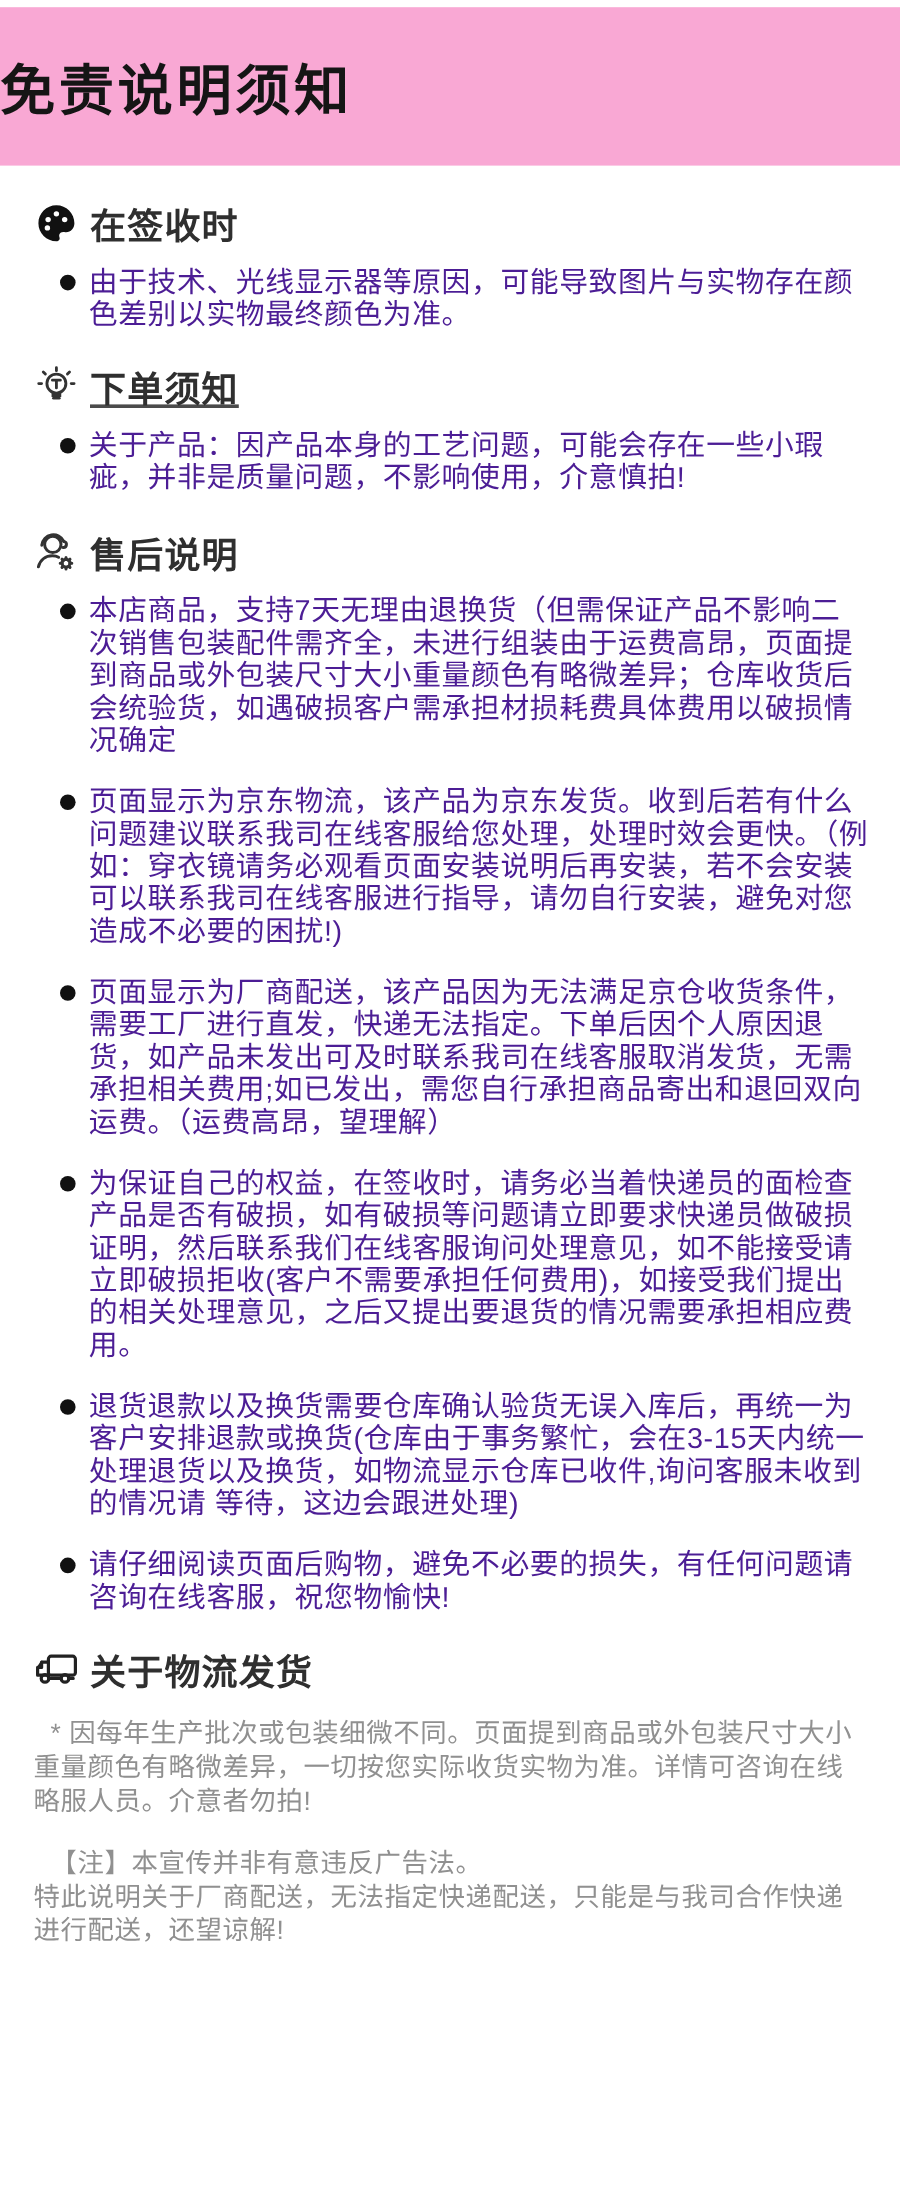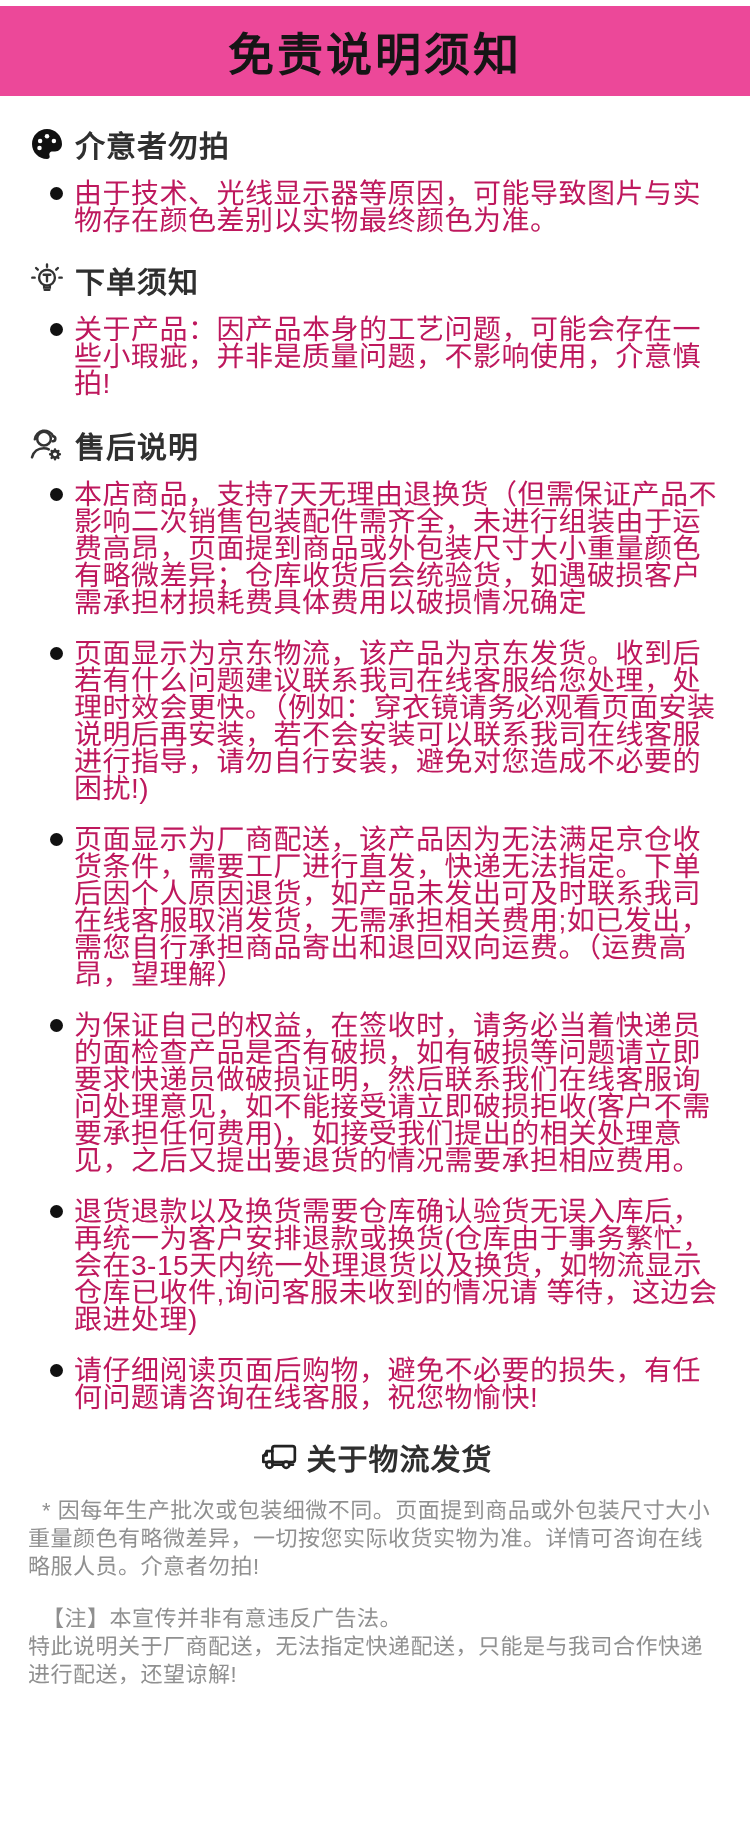--- a/index.html
+++ b/index.html
@@ -9,23 +9,23 @@
     background:#ffffff;
     font-family:"Liberation Sans","DejaVu Sans",sans-serif;
     color:#4b4b4b;
     -webkit-font-smoothing:antialiased;
   }
   .page{width:750px;overflow:hidden;}
 
   
   .band{
     margin-top:6px;
-    height:90px;
-    background:#ec4899;
-    display:flex;align-items:center;justify-content:center;
+    height:132px;
+    background:#f9a8d4;
+    display:flex;align-items:center;justify-content:flex-start;
   }
   .band h1{
     margin:0;
     font-size:46px;
     font-weight:bold;
     letter-spacing:3px;
     color:#151515;
   }
 
   
@@ -39,35 +39,35 @@
     display:inline-flex;align-items:center;justify-content:center;
     width:42px;height:42px;flex:0 0 auto;
   }
   .sec-head h2{
     margin:0;
     font-size:30px;
     font-weight:600;
     color:#2f2f2f;
     letter-spacing:1px;
   }
-  section:nth-of-type(2) .sec-head{margin-top:16px;}
+  section:nth-of-type(2) .sec-head{margin-top:16px;text-decoration:underline;}
   section:nth-of-type(3) .sec-head{margin-top:26px;}
-  section:nth-of-type(4) .sec-head{margin-top:24px;justify-content:center;}
+  section:nth-of-type(4) .sec-head{margin-top:24px;}
 
   ul.bullets{
     list-style:none;
     margin:14px 0 0 22px;
     padding:0;
   }
   li.bullet{
     position:relative;
     padding-left:26px;
-    font-size:28px;
+    font-size:24px;
     line-height:27px;
-    color:#be185d;
+    color:#4c1d95;
     margin-bottom:24px;
     letter-spacing:0.5px;
   }
   li.bullet::before{
     content:"";
     position:absolute;
     left:2px;top:7px;
     width:13px;height:13px;
     border-radius:50%;
     background:#111;
@@ -105,21 +105,21 @@
       <div class="sec-head">
         <span class="icon">
           <svg viewBox="0 0 24 24" width="36" height="36" aria-hidden="true">
             <path fill="#111" d="M12 2C6.48 2 2 6.48 2 12s4.48 10 10 10c1.35 0 2.15-1.05 1.7-2.25-.33-.88-.17-1.86.62-2.42.64-.45 1.48-.42 2.62-.33 2.93.24 5.06-2.1 5.06-4.98C22 6.48 17.52 2 12 2z"></path>
             <circle cx="7.4" cy="10" r="1.5" fill="#fff"></circle>
             <circle cx="12" cy="6.8" r="1.5" fill="#fff"></circle>
             <circle cx="16.6" cy="10" r="1.5" fill="#fff"></circle>
             <circle cx="7" cy="14.6" r="1.5" fill="#fff"></circle>
           </svg>
         </span>
-        <h2>介意者勿拍</h2>
+        <h2>在签收时</h2>
       </div>
       <ul class="bullets">
         <li class="bullet">由于技术、光线显示器等原因，可能导致图片与实物存在颜色差别以实物最终颜色为准。</li>
       </ul>
     </section>
 
     <section>
       <div class="sec-head">
         <span class="icon">
           <svg viewBox="0 0 24 24" width="38" height="38" fill="none" stroke="#333" stroke-width="1.5" stroke-linecap="round" aria-hidden="true">

